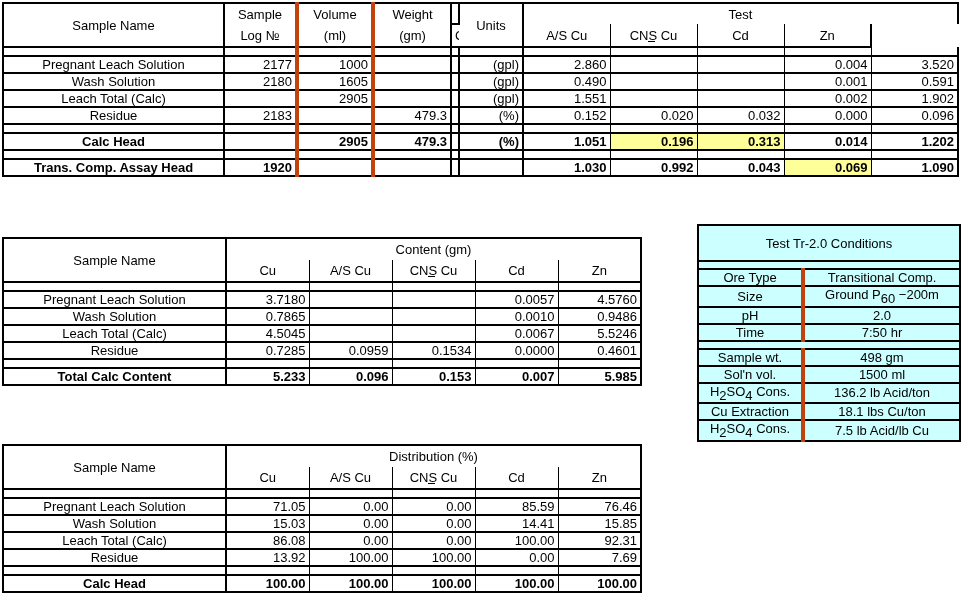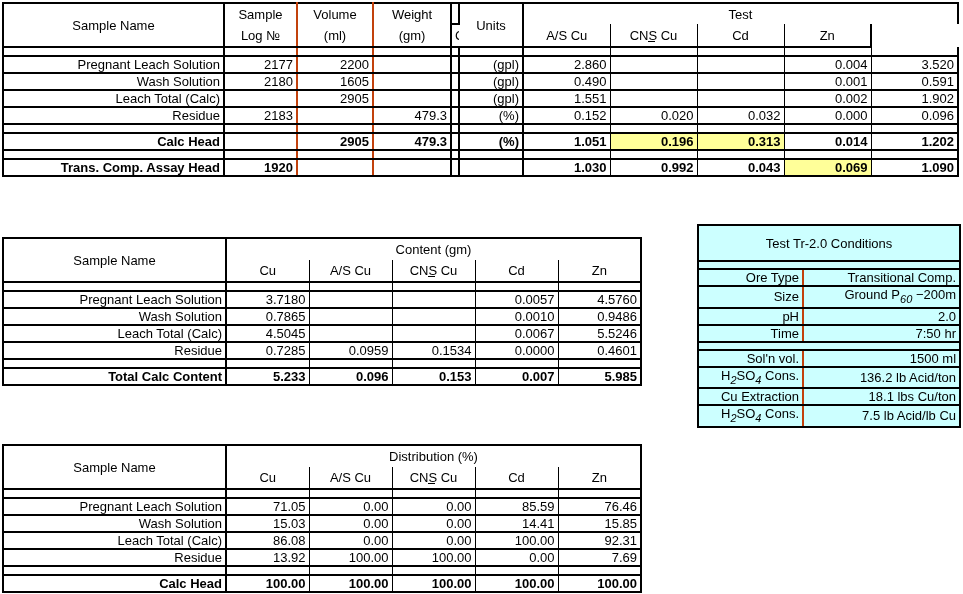--- a/index.html
+++ b/index.html
@@ -31,25 +31,25 @@
     overflow: hidden;
     white-space: nowrap;
   }
 
   
   .bt { border-top: 2px solid #000; }
   .bb { border-bottom: 2px solid #000; }
   .bl { border-left: 2px solid #000; }
   .br { border-right: 2px solid #000; }
   .bl1 { border-left: 1px solid #000; }
-  .br1 { border-right: 2px solid #c2410c; }
+  .br1 { border-right: 4px solid #c2410c; }
 
   .ctr { text-align: center; }
   .rgt { text-align: right; }
-  .lft { text-align: right; }
+  .lft { text-align: center; }
   .bold { font-weight: bold; }
   .yel { background: #ffff99; margin-left: 40px; }
 
   
   #table1 {
     position: absolute;
     left: 2px;
     top: 2px;
     width: 956px;
   }
@@ -91,21 +91,21 @@
   }
   #cond .labcol { width: 105px; }
   #cond .valcol { width: 157px; }
   #cond .title {
     height: 36px;
     vertical-align: middle;
     text-align: center;
   }
   #cond .gaprow td { height: 8px; }
 
-  sub { font-size: 11px; font-style: italic; }
+  sub { font-size: 13px; }
   .ovr { position: relative; }
   .ovrbar {
     position: absolute;
     top: 1px;
     left: 0;
     width: 7px;
     height: 1px;
     background: #000;
   }
 </style>
@@ -157,21 +157,21 @@
       <td class="bb bl1"></td>
       <td class="bb bl1"></td>
       <td class="bb bl1"></td>
       <td class="bb bl1 br"></td>
     </tr>
     </tbody>
     <tbody id="t1body">
       <tr>
         <td class="bb bl br lft">Pregnant Leach Solution</td>
         <td class="bb bl1 br1 rgt">2177</td>
-        <td class="bb bl1 br1 rgt">2200</td>
+        <td class="bb bl1 br1 rgt">1000</td>
         <td class="bb bl1 br rgt"></td>
         <td class="bb bl br"></td>
         <td class="bb br rgt">(gpl)</td>
         <td class="bb rgt">2.860</td>
         <td class="bb bl1 rgt"></td>
         <td class="bb bl1 rgt"></td>
         <td class="bb bl1 rgt">0.004</td>
         <td class="bb bl1 br rgt">3.520</td>
       </tr>
       <tr>
@@ -462,20 +462,24 @@
         <td class="bb bl1 br lft">2.0</td>
       </tr>
       <tr>
         <td class="bb bl br1 lft">Time</td>
         <td class="bb bl1 br lft">7:50 hr</td>
       </tr>
       <tr class="gaprow">
         <td colspan="2" class="bb bl br"></td>
       </tr>
       <tr>
+        <td class="bb bl br1 lft">Sample wt.</td>
+        <td class="bb bl1 br lft">498 gm</td>
+      </tr>
+      <tr>
         <td class="bb bl br1 lft">Sol'n vol.</td>
         <td class="bb bl1 br lft">1500 ml</td>
       </tr>
       <tr>
         <td class="bb bl br1 lft">H<sub>2</sub>SO<sub>4</sub> Cons.</td>
         <td class="bb bl1 br lft">136.2 lb Acid/ton</td>
       </tr>
       <tr>
         <td class="bb bl br1 lft">Cu Extraction</td>
         <td class="bb bl1 br lft">18.1 lbs Cu/ton</td>

